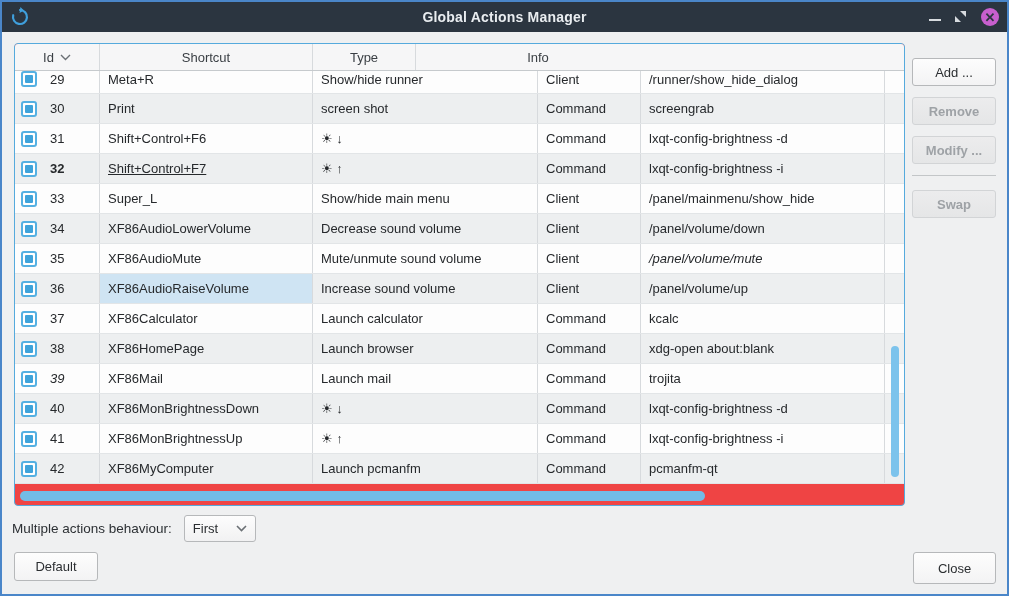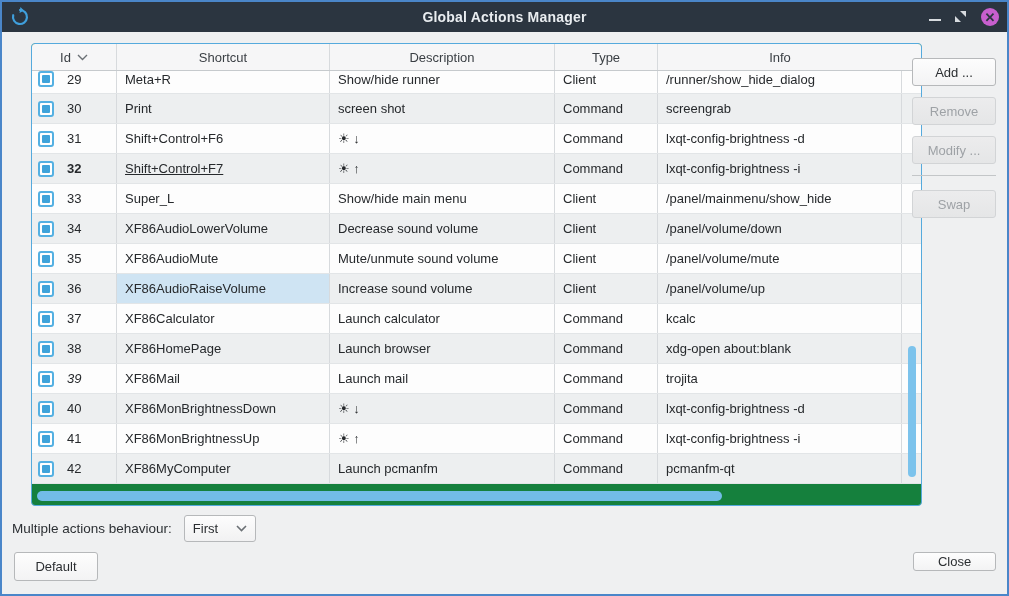--- a/index.html
+++ b/index.html
@@ -22,21 +22,21 @@
   .tb-min { width:12px; height:2px; background:#d7dbdf; margin-top:6px; }
   .tb-restore { width:12px; height:12px; position:relative; }
   .tb-close {
     width:18px; height:18px; border-radius:50%; background:#c75fce;
     display:flex; align-items:center; justify-content:center;
     color:#2b3540; font-size:13px; font-weight:bold; line-height:1;
   }
   
   .table-frame {
     position:absolute; left:12px; top:41px; width:891px; height:463px;
-    background:#15803d; border:1px solid #55aadd; border-radius:4px; overflow:hidden;margin-left:17px;
+    background:#ef4444; border:1px solid #55aadd; border-radius:4px; overflow:hidden;
   }
   .thead { display:flex; height:27px; background:#f6f6f7; border-bottom:1px solid #c6cacd; }
   .hcell {
     display:flex; align-items:center; justify-content:center; gap:6px;
     font-size:13px; color:#3a3f44; border-right:1px solid #d7dadd; height:100%;
   }
   .hcell:last-child { border-right:none; }
   .tbody { position:relative; }
   .trow { display:flex; height:30px; border-bottom:1px solid #e2e5e7; background:#fdfdfd; }
   .trow.alt { background:#edeff0; }
@@ -65,35 +65,35 @@
   }
   
   .side { position:absolute; left:910px; top:56px; width:84px; }
   .btn {
     width:84px; height:28px; border:1px solid #b6b8ba; border-radius:3px;
     background:linear-gradient(#fdfdfd,#f3f3f4); color:#2b2e31; font-size:13px;
     display:flex; align-items:center; justify-content:center;
     font-family:"Liberation Sans", sans-serif;
   }
   .btn.disabled {
-    background:linear-gradient(#ececed,#e5e6e7); border-color:#d2d4d6; color:#9ea2a6;
+    background:linear-gradient(#ececed,#e5e6e7); border-color:#d2d4d6; color:#9ea2a6;font-weight:bold;
   }
   .side .btn { margin-bottom:11px; }
   .side-sep { border:none; border-top:1px solid #c3c6c8; margin:4px 0 14px 0; width:84px; }
   
   .behaviour { position:absolute; left:10px; top:513px; display:flex; align-items:center; }
   .behaviour-label { font-size:13.5px; color:#2c3034; }
   .combo {
     margin-left:12px; width:72px; height:27px; border:1px solid #b6b8ba; border-radius:3px;
     background:linear-gradient(#fdfdfd,#f1f1f2); display:flex; align-items:center;
     padding:0 8px; gap:10px; font-size:13px; color:#2b2e31; justify-content:space-between;
   }
   
   .btn-default { position:absolute; left:12px; top:550px; height:29px; }
-  .btn-close  { position:absolute; left:911px; top:550px; height:19px; width:83px; }
+  .btn-close  { position:absolute; left:911px; top:550px; height:32px; width:83px; }
 </style>
 </head>
 <body>
 
 <div class="window">
 
   <div class="titlebar">
     <svg class="win-icon" viewBox="0 0 20 20">
       <path d="M10 3 a7 7 0 1 1 -6.8 5.2" fill="none" stroke="#3f9fdc" stroke-width="2.2" stroke-linecap="round"></path>
       <path d="M10 0 l4 3 -4 3 z" fill="#3f9fdc" transform="rotate(8 10 3)"></path>
@@ -113,23 +113,20 @@
     <div class="thead" id="thead">
         <div class="hcell" style="width: 85px;">
           <span>Id</span>
           <svg width="11" height="7" viewBox="0 0 11 7">
             <polyline points="1,1 5.5,5.5 10,1" fill="none" stroke="#6b7075" stroke-width="1.4"></polyline>
           </svg>
         </div>
         <div class="hcell" style="width: 213px;">
           <span>Shortcut</span>
         </div>
-        <div class="hcell" style="width: 225px;">
-          <span>Description</span>
-        </div>
         <div class="hcell" style="width: 103px;">
           <span>Type</span>
         </div>
         <div class="hcell" style="width: 244px; flex: 0 0 244px;">
           <span>Info</span>
         </div>
       </div>
     <div class="tbody" id="tbody">
         <div class="trow clip">
           <div class="cell idcell" style="width: 85px;">
@@ -206,21 +203,21 @@
         <div class="trow">
           <div class="cell idcell" style="width: 85px;">
             <div class="cb">
               <div class="fill"></div>
             </div>
             <span>35</span>
           </div>
           <div class="cell" style="width: 213px; flex: 0 0 213px;">XF86AudioMute</div>
           <div class="cell" style="width: 225px; flex: 0 0 225px;">Mute/unmute sound volume</div>
           <div class="cell" style="width: 103px; flex: 0 0 103px;">Client</div>
-          <div class="cell" style="width: 244px; flex: 0 0 244px;">/panel/volume/mute</div>
+          <div class="cell" style="width: 244px; flex: 0 0 244px; font-style: italic;">/panel/volume/mute</div>
         </div>
         <div class="trow alt">
           <div class="cell idcell" style="width: 85px;">
             <div class="cb">
               <div class="fill"></div>
             </div>
             <span>36</span>
           </div>
           <div class="cell selected" style="width: 213px; flex: 0 0 213px;">XF86AudioRaiseVolume</div>
           <div class="cell" style="width: 225px; flex: 0 0 225px;">Increase sound volume</div>

